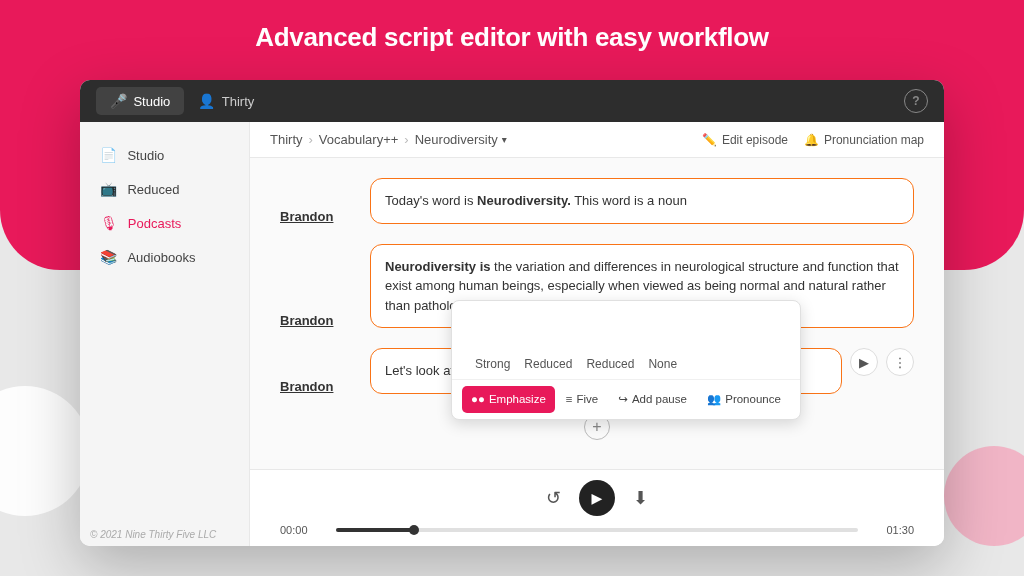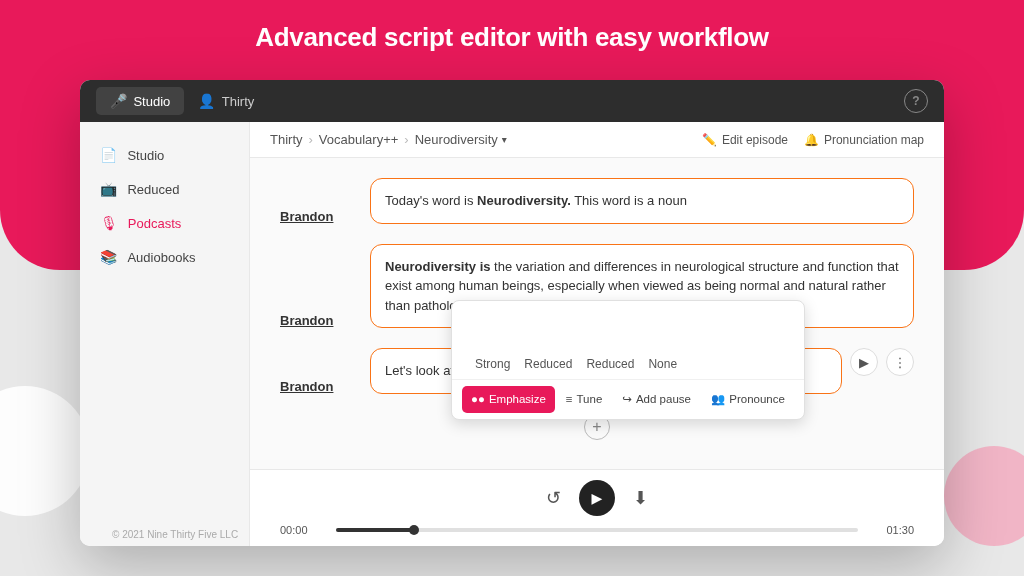--- a/index.html
+++ b/index.html
@@ -157,21 +157,22 @@
     .sidebar-item.active .s-icon {
       color: #e8195a;
     }
 
     .sidebar-footer {
       position: absolute;
       bottom: 36px;
       left: 80px;
       font-size: 10px;
       color: #aaa;
-      padding: 0 32px;
+      padding: 0 10px;
+      font-style: italic;
     }
 
     
     .content-area {
       flex: 1;
       display: flex;
       flex-direction: column;
       overflow: hidden;
     }
 
@@ -516,21 +517,21 @@
                 <span>Reduced</span>
                 <span>None</span>
               </div>
               <div class="tooltip-actions">
                 <div class="tooltip-btn active">
                   <span>●●</span>
                   <span>Emphasize</span>
                 </div>
                 <div class="tooltip-btn">
                   <span>≡</span>
-                  <span>Tune</span>
+                  <span>Five</span>
                 </div>
                 <div class="tooltip-btn">
                   <span>↪</span>
                   <span>Add pause</span>
                 </div>
                 <div class="tooltip-btn">
                   <span>👥</span>
                   <span>Pronounce</span>
                 </div>
               </div>

